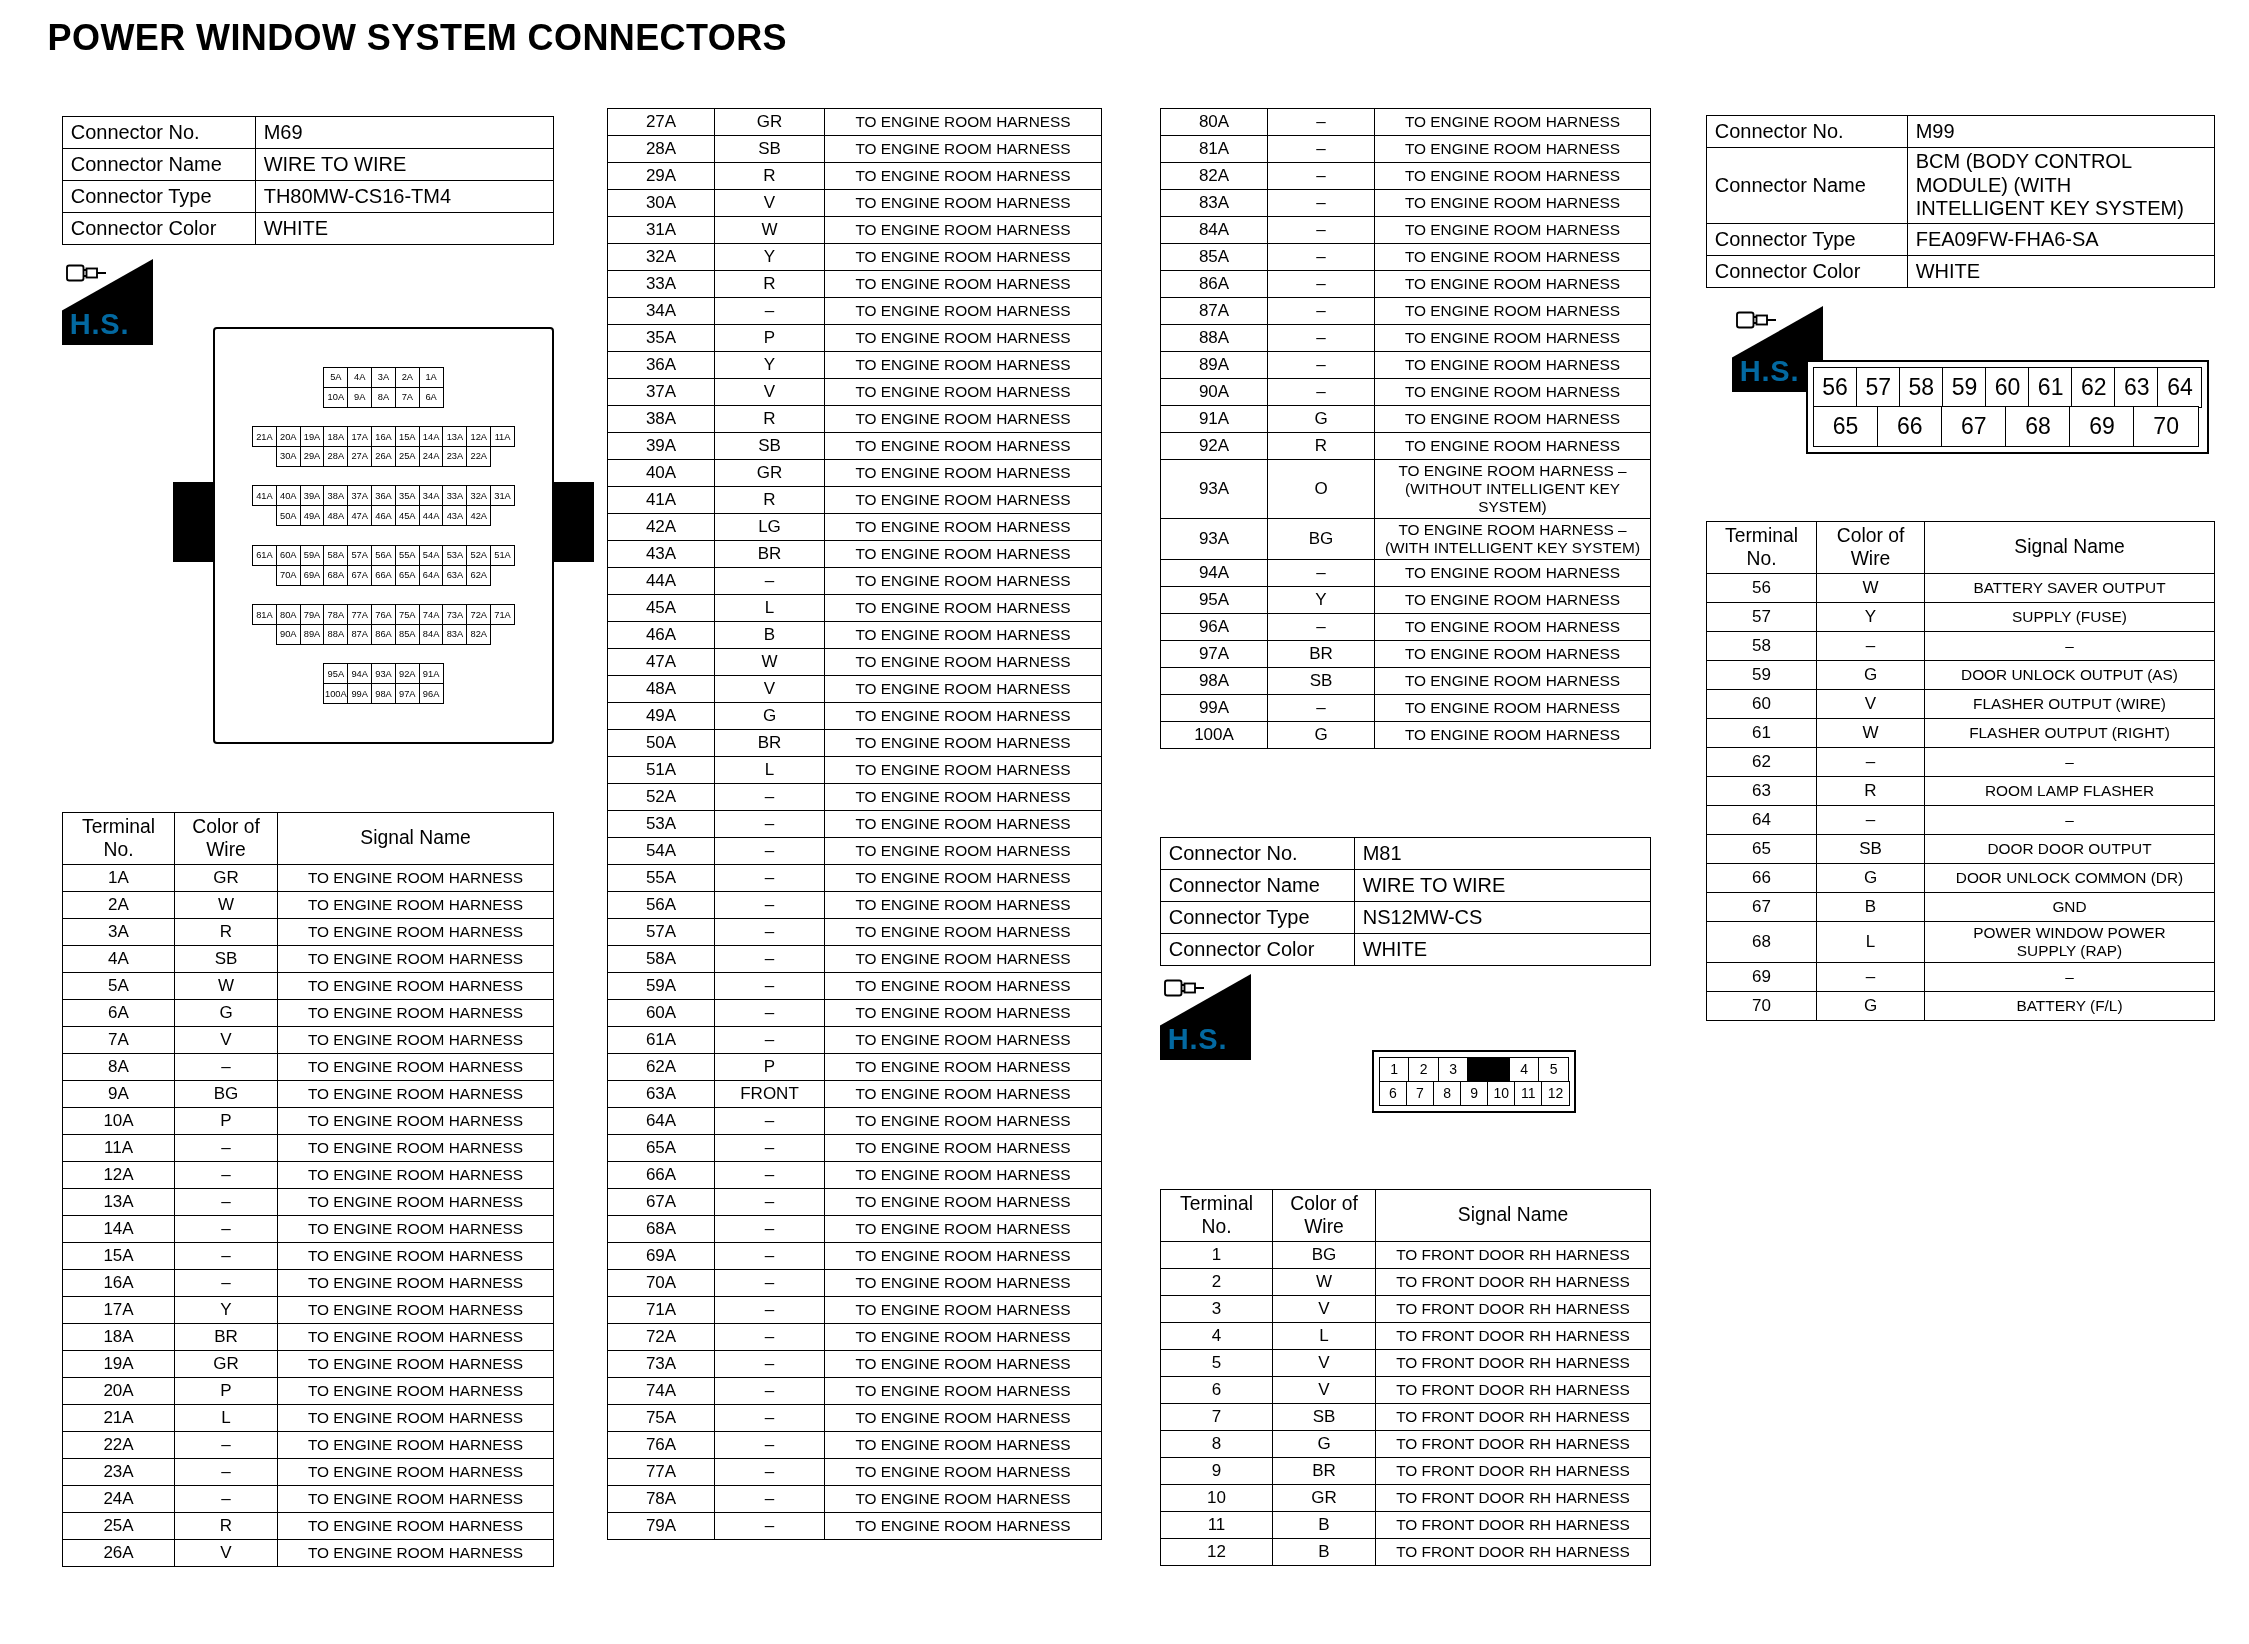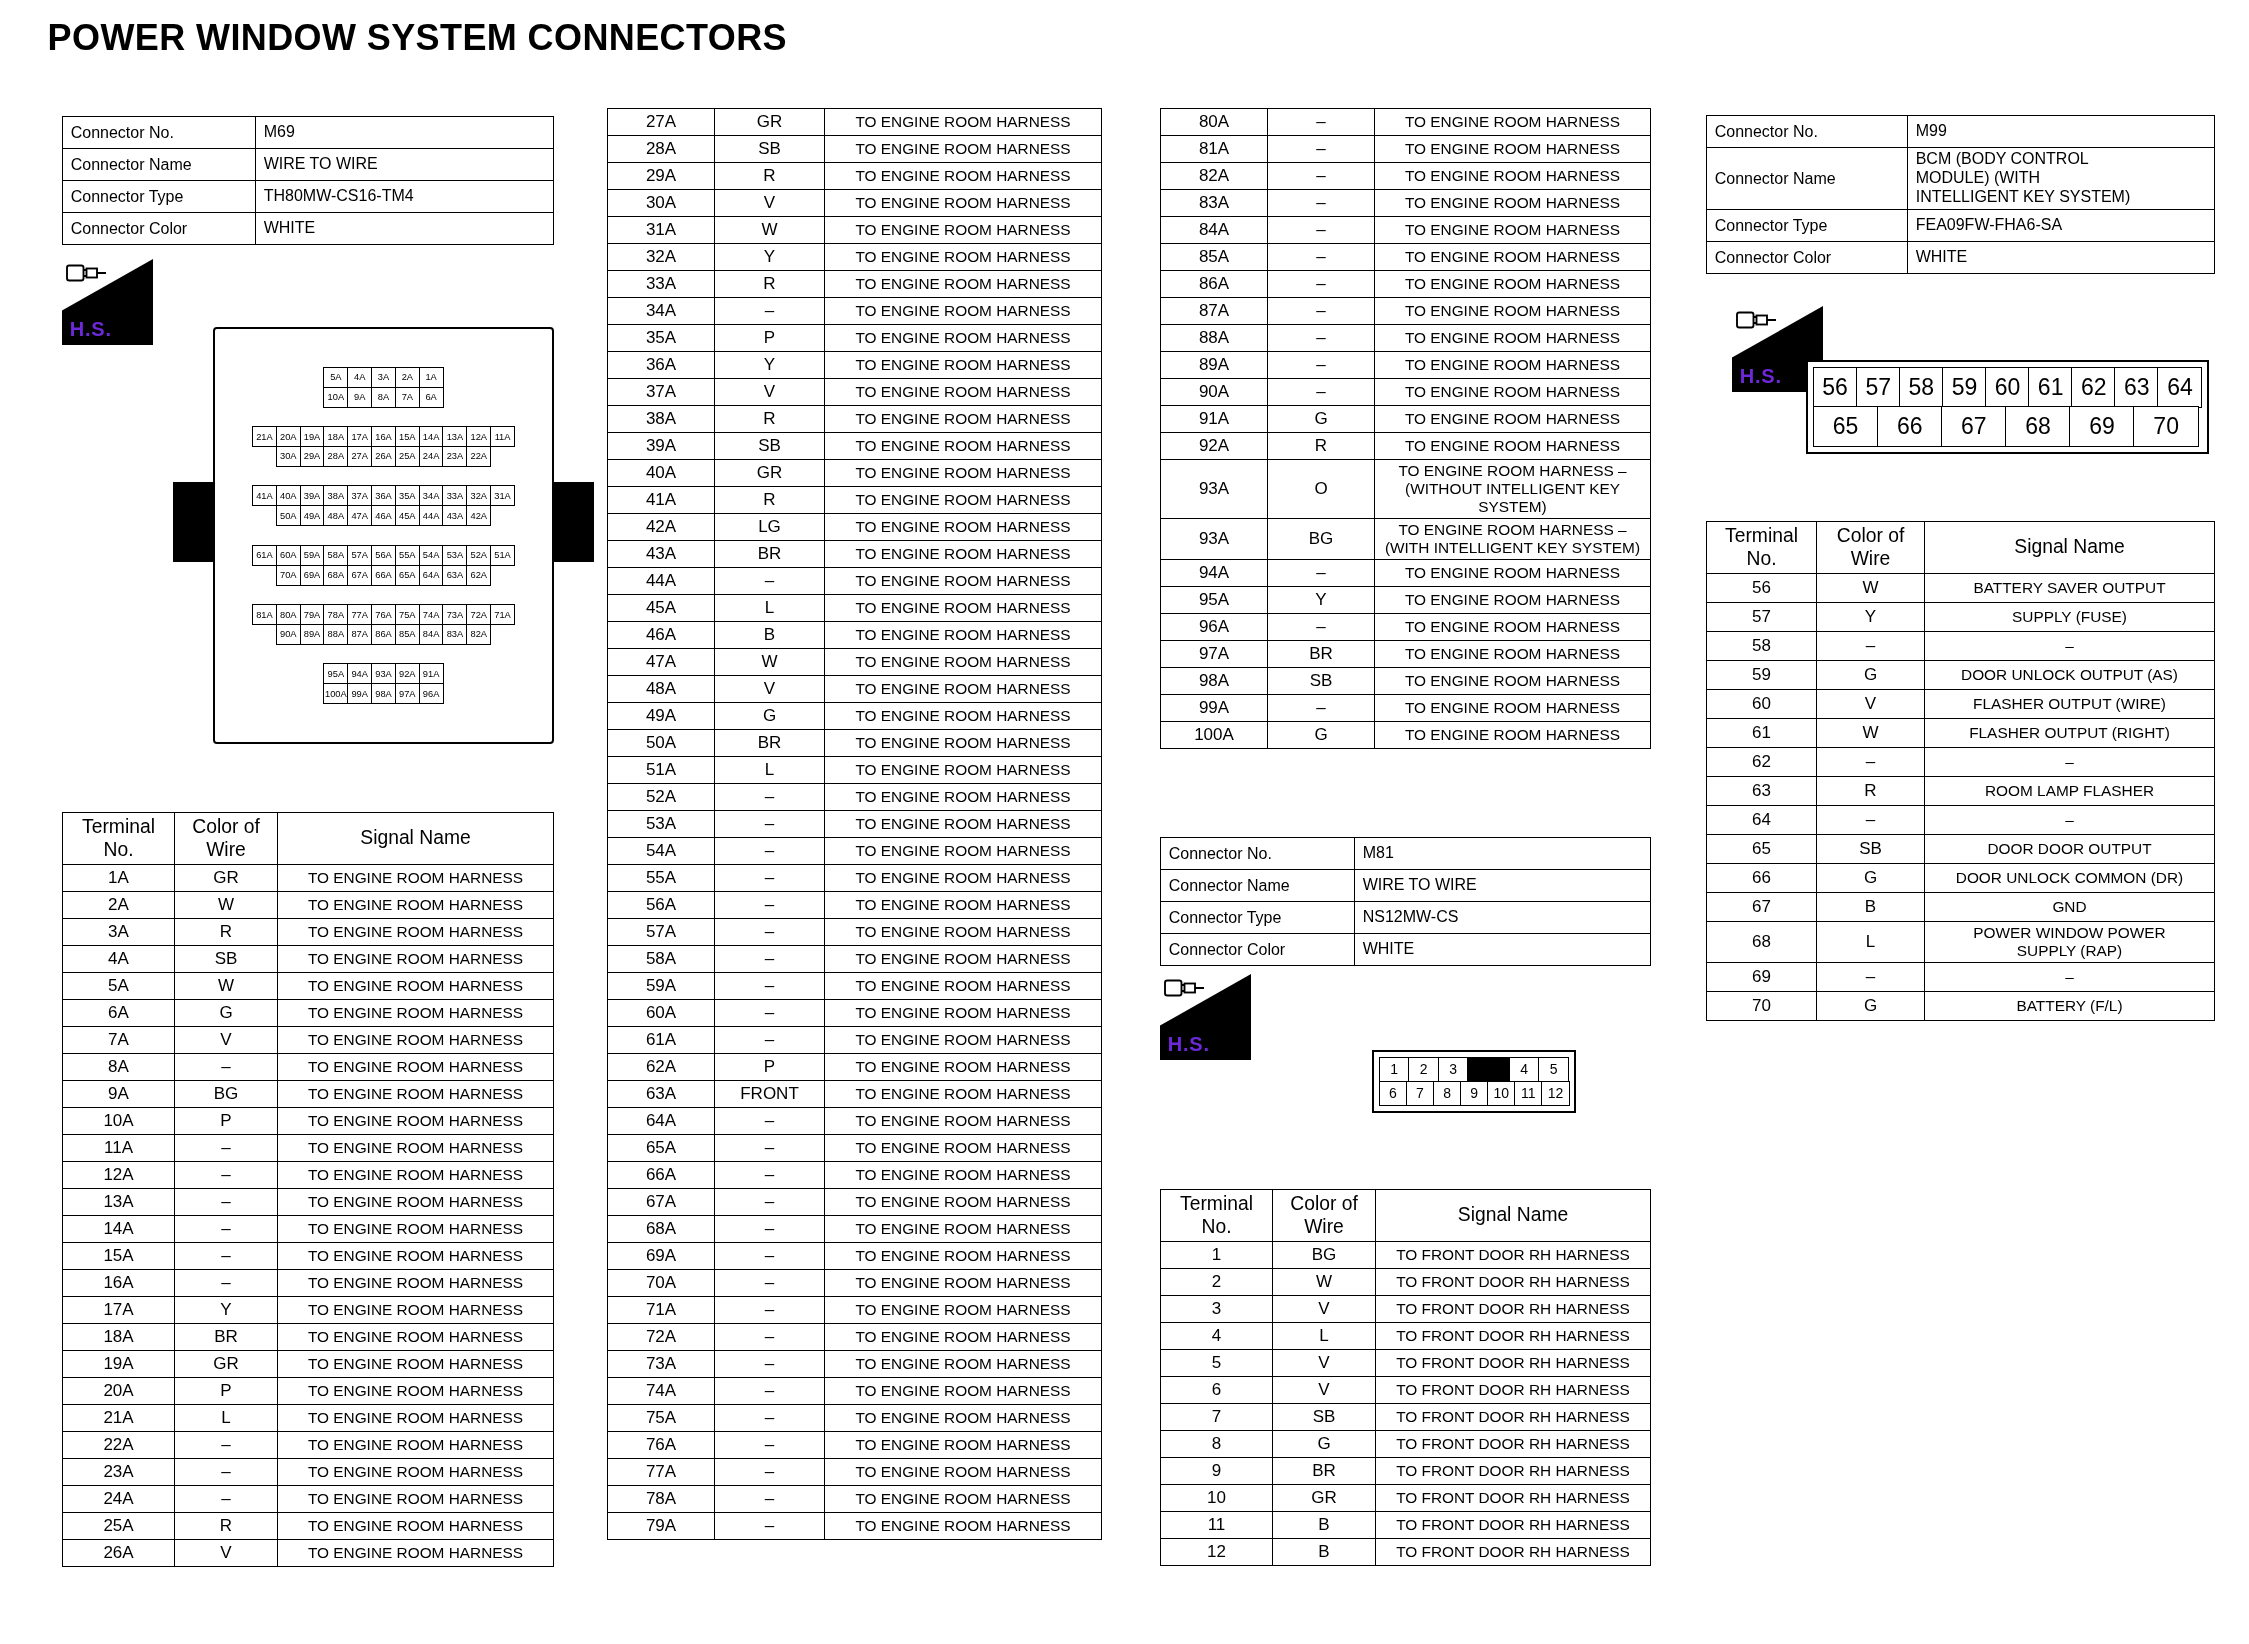--- a/index.html
+++ b/index.html
@@ -11,21 +11,21 @@
     overflow: hidden;
   }
   .abs { position: absolute; margin-left: 26px; }
 
   .page-title { font-size: 36px; font-weight: bold; letter-spacing: 0.4px; }
 
   
   table { border-collapse: collapse; table-layout: fixed; background: #fff; }
   td, th { border: 1.5px solid #000; overflow: hidden; }
 
-  .info-table td { height: 32px; font-size: 16px; padding: 2.3px 7.7px; vertical-align: middle; }
+  .info-table td { height: 32px; font-size: 20px; padding: 2.3px 7.7px; vertical-align: middle; }
   .info-table td.lbl { white-space: nowrap; }
   .info-table td.val { white-space: pre-line; line-height: 1.18; }
 
   .term-table th {
     height: 52px; font-size: 19.3px; font-weight: normal;
     text-align: center; vertical-align: middle; line-height: 1.15; padding: 1.5px 3.1px;
   }
   .term-table td { text-align: center; vertical-align: middle; height: 27px; padding: 0 3.1px; }
   .term-table td.no  { font-size: 17px; }
   .term-table td.col { font-size: 17px; }
@@ -33,21 +33,21 @@
   .m99rows td { height: 29px; }
 
   
   .hs-mark { width: 91px; height: 86px; }
   .hs-tri {
     position: absolute; inset: 0; background: #000;
     clip-path: polygon(100% 0, 100% 100%, 0 100%, 0 60%);
   }
   .hs-text {
     position: absolute; left: 7.7px; bottom: 3.9px;
-    color: #6d28d9; font-weight: bold; font-size: 20px; letter-spacing: 0.8px;
+    color: #0369a1; font-weight: bold; font-size: 29px; letter-spacing: 0.8px;
   }
   .hs-conn-icon { position: absolute; left: 1.5px; top: 0; }
 
   
   .pincell {
     display: flex; align-items: center; justify-content: center;
     border: 1.5px solid #000; background: #fff; flex: none;
   }
   .pinrow { display: flex; }
   .pinrow + .pinrow { margin-top: -1.5px; }

